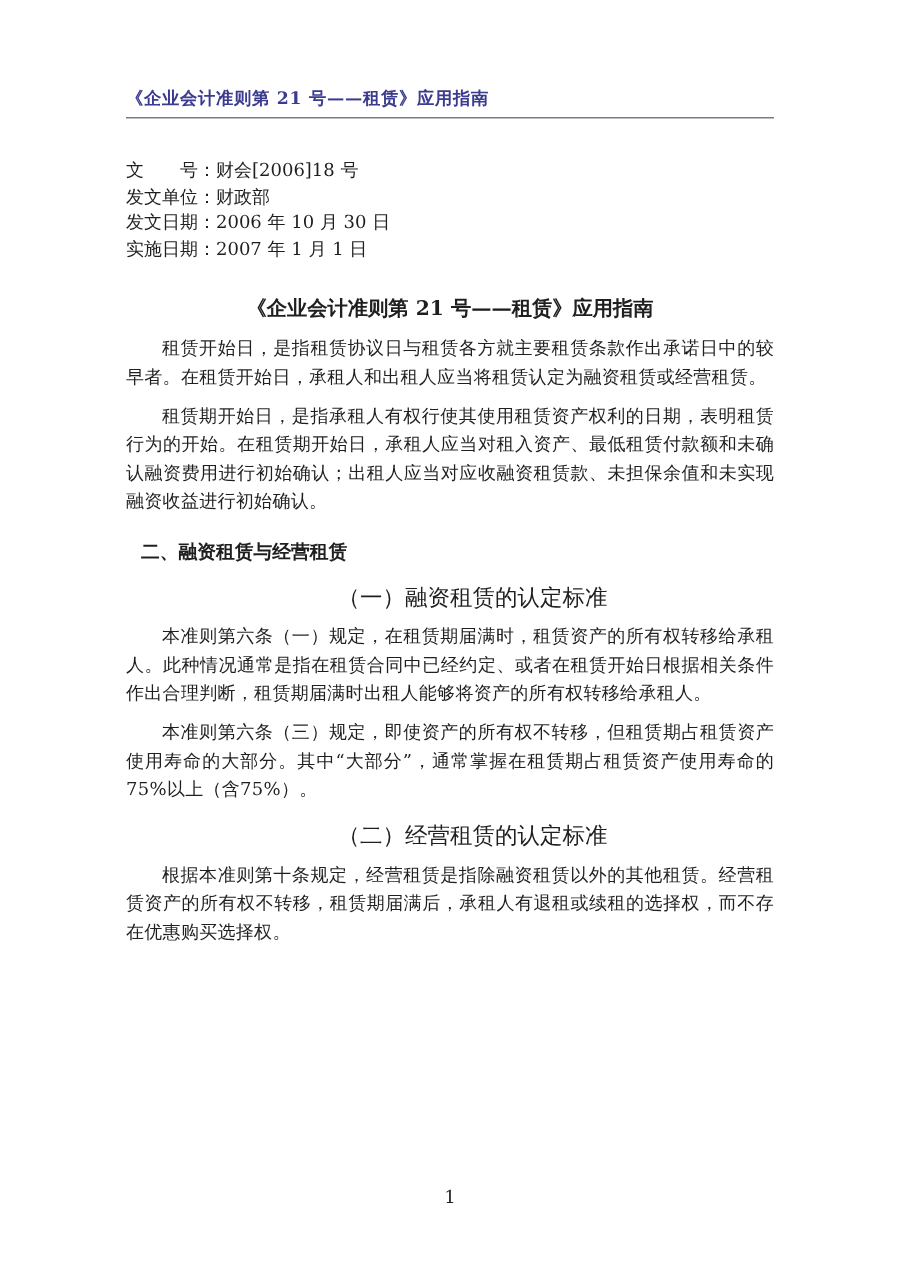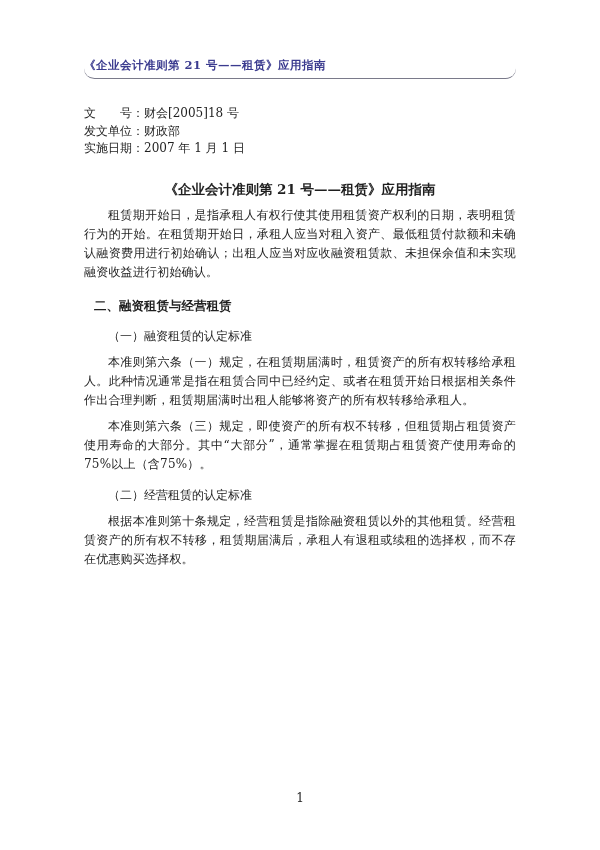--- a/index.html
+++ b/index.html
@@ -1,21 +1,21 @@
 <!DOCTYPE html>
 <html style="--header-text: #3b3b8f; --rule: #7a7a8a; --body-text: #1f1f1f; --page-bg: #ffffff;"><head>
 <meta charset="utf-8">
 <style>
   :root {
     --header-text: #3b3b8f;
     --rule: #7a7a8a;
     --body-text: #1f1f1f;
     --page-bg: #ffffff;
   }
-  * { margin: 0; padding: 0; box-sizing: border-box; border-radius: 20px; }
+  * { margin: 0; padding: 0; box-sizing: border-box; }
   html, body { background: #ffffff; }
   .page {
     position: relative;
     width: 600px;
     height: 850px;
     margin: 0 auto;
     background: var(--page-bg, #ffffff);
     font-family: "DejaVu Serif", "Liberation Serif", serif;
     font-size: 12px;
     line-height: 19px;
@@ -51,22 +51,23 @@
   .section-heading {
     margin: 14px 0 0 10px;
     font-size: 12.5px;
     font-weight: bold;
     line-height: 19px;
   }
   .subsection-heading {
     margin-top: 12px;
     text-indent: 2em;
     font-weight: normal;
-    font-size: 12px;
+    font-size: 15px;
     line-height: 19px;
+    text-align: center;
   }
   .para {
     margin-top: 7px;
     text-indent: 2em;
     text-align: justify;
     letter-spacing: 0.2px;
   }
   .page-number {
     position: absolute;
     bottom: 42px;
@@ -80,32 +81,36 @@
 <body>
 
 <div class="page">
 
   <div class="page-header">
     <span>《企业会计准则第 21 号——租赁》应用指南</span>
   </div>
 
   <div class="meta">
     <div class="meta-row">
-      <span class="meta-label">文　　号：</span><span class="meta-value">财会[2005]18 号</span>
+      <span class="meta-label">文　　号：</span><span class="meta-value">财会[2006]18 号</span>
     </div>
     <div class="meta-row">
       <span class="meta-label">发文单位：</span><span class="meta-value">财政部</span>
+    </div>
+    <div class="meta-row">
+      <span class="meta-label">发文日期：</span><span class="meta-value">2006 年 10 月 30 日</span>
     </div>
     <div class="meta-row">
       <span class="meta-label">实施日期：</span><span class="meta-value">2007 年 1 月 1 日</span>
     </div>
   </div>
 
   <div class="doc-title">《企业会计准则第 21 号——租赁》应用指南</div>
 
+  <p class="para">租赁开始日，是指租赁协议日与租赁各方就主要租赁条款作出承诺日中的较早者。在租赁开始日，承租人和出租人应当将租赁认定为融资租赁或经营租赁。</p>
   <p class="para">租赁期开始日，是指承租人有权行使其使用租赁资产权利的日期，表明租赁行为的开始。在租赁期开始日，承租人应当对租入资产、最低租赁付款额和未确认融资费用进行初始确认；出租人应当对应收融资租赁款、未担保余值和未实现融资收益进行初始确认。</p>
 
   <div class="section-heading">二、融资租赁与经营租赁</div>
 
   <div class="subsection-heading">（一）融资租赁的认定标准</div>
   <p class="para">本准则第六条（一）规定，在租赁期届满时，租赁资产的所有权转移给承租人。此种情况通常是指在租赁合同中已经约定、或者在租赁开始日根据相关条件作出合理判断，租赁期届满时出租人能够将资产的所有权转移给承租人。</p>
   <p class="para">本准则第六条（三）规定，即使资产的所有权不转移，但租赁期占租赁资产使用寿命的大部分。其中“大部分”，通常掌握在租赁期占租赁资产使用寿命的 75%以上（含75%）。</p>
 
   <div class="subsection-heading">（二）经营租赁的认定标准</div>
   <p class="para">根据本准则第十条规定，经营租赁是指除融资租赁以外的其他租赁。经营租赁资产的所有权不转移，租赁期届满后，承租人有退租或续租的选择权，而不存在优惠购买选择权。</p>

